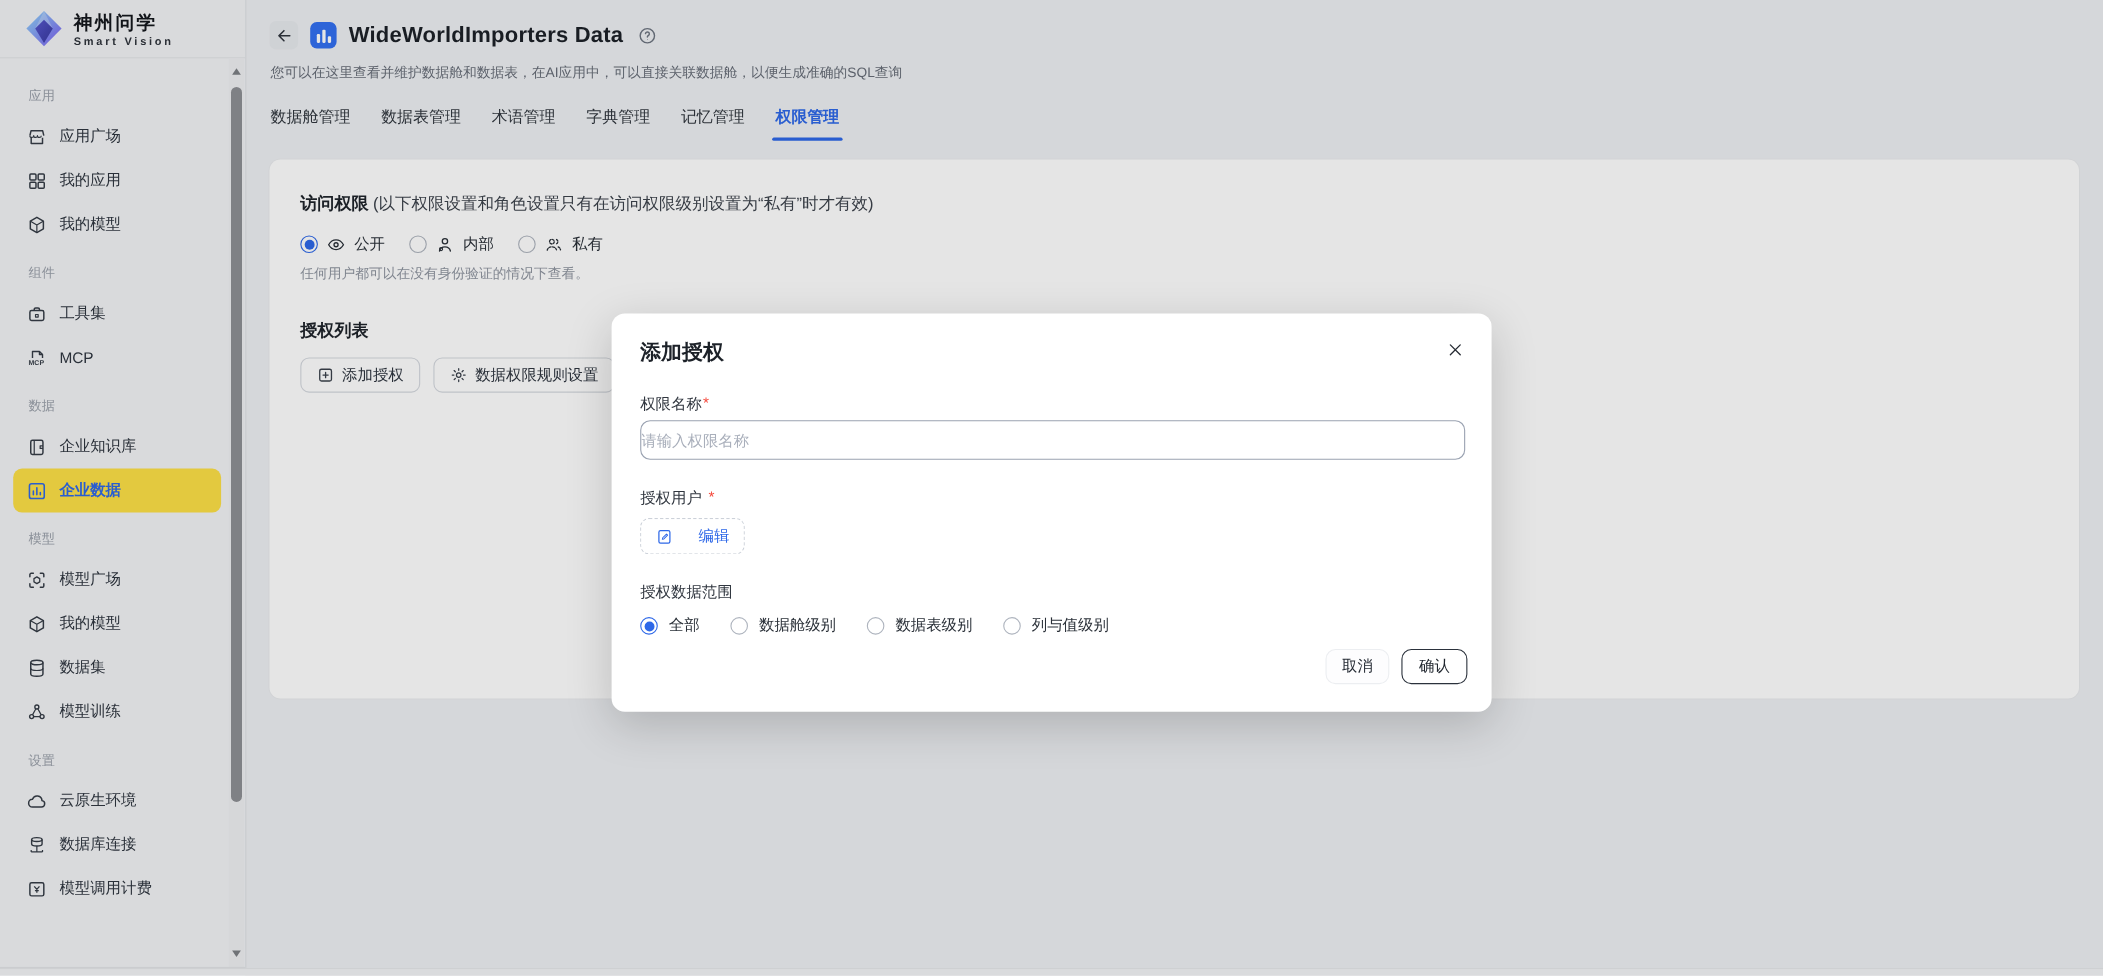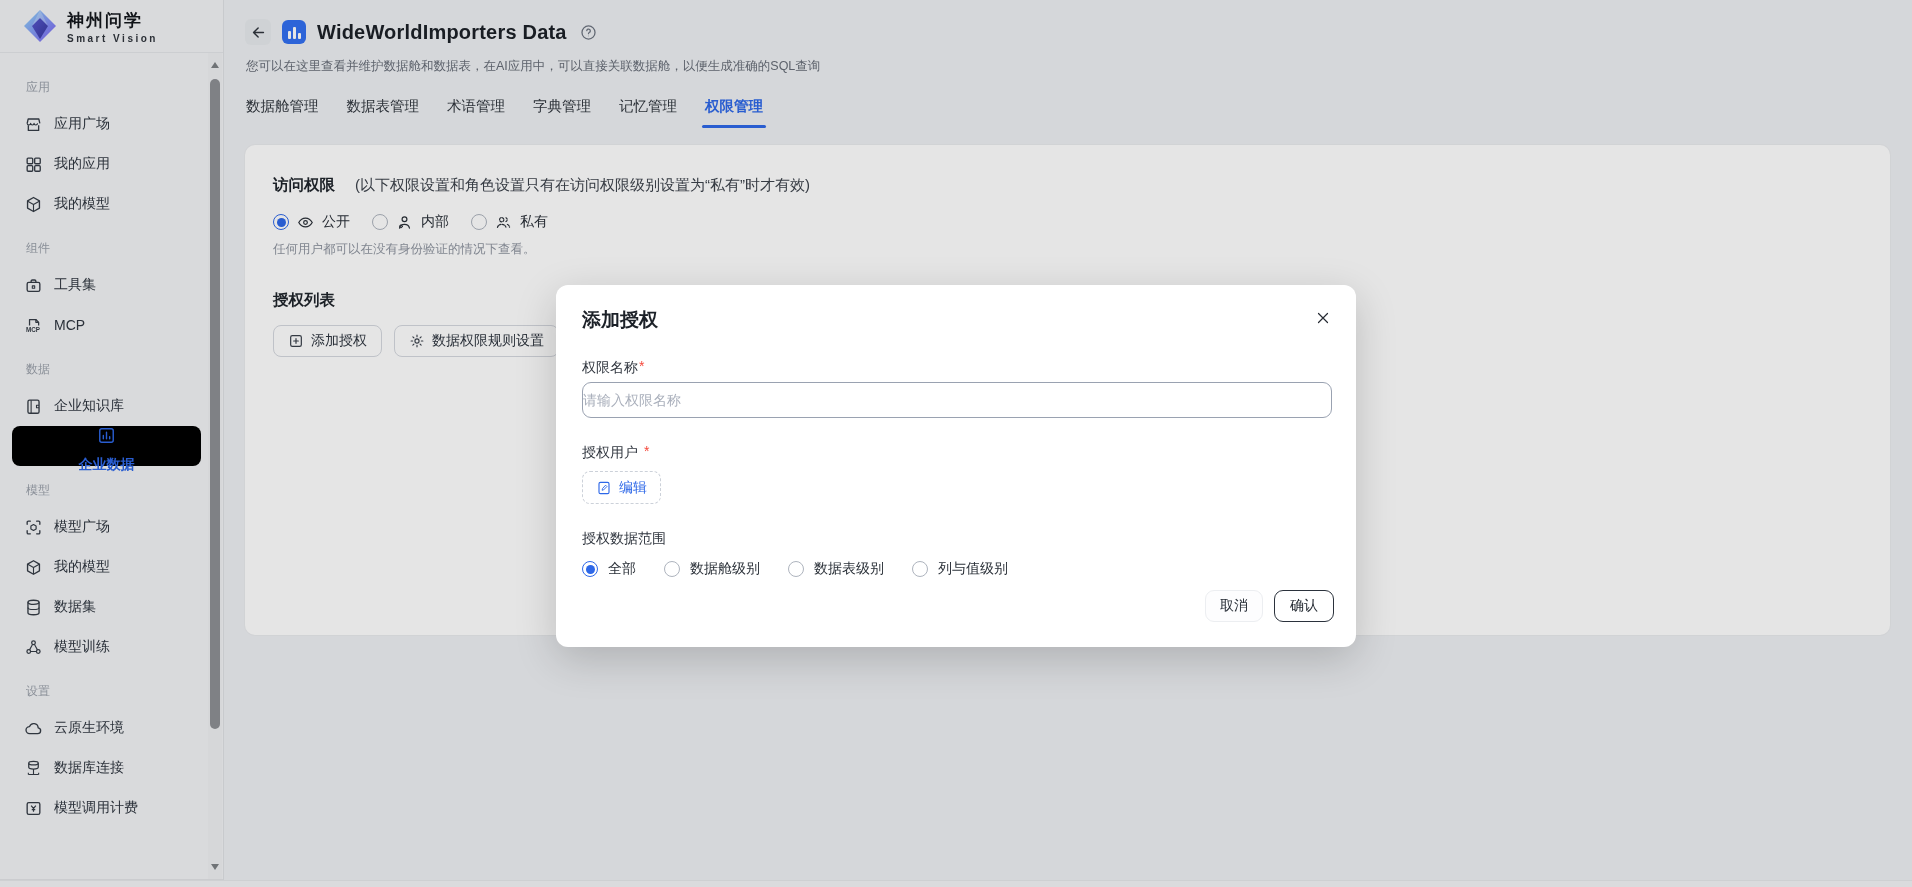--- a/index.html
+++ b/index.html
@@ -22,21 +22,21 @@
   }
   .logo-text .cn { font-size:17px; font-weight:700; color:#14171c; letter-spacing:2px; }
   .logo-text .en { font-size:10px; color:#30353d; letter-spacing:2.5px; margin-top:1px; font-weight:600;}
   .nav { position:absolute; top:53px; left:0; right:14px; bottom:8px; overflow:hidden; padding-top:10px; }
   .nav-section-label { font-size:12px; color:#9ba1ab; padding:16px 0 8px 26px; }
   .nav-item {
     height:40px; margin:0 8px 0 12px; padding:0 12px; border-radius:8px;
     display:flex; align-items:center; gap:11px; font-size:14px; color:#2f3640; cursor:pointer;
   }
   .nav-item .nicon { width:19px; height:19px; color:#363d47; flex:0 0 auto; }
-  .nav-item.active { background:#000000; color:#2e68e8; font-weight:700;flex-direction:column; }
+  .nav-item.active { background:#fde047; color:#2e68e8; font-weight:700; }
   .nav-item.active .nicon { color:#2e68e8; }
   .sidebar-bottom { position:absolute; left:0; right:0; bottom:0; height:8px; border-top:1px solid #e2e4e7; }
 
   
   .sb-scroll { position:absolute; top:53px; right:1px; bottom:8px; width:14px; background:#eff0f2; }
   .sb-arrow { position:absolute; left:0; width:14px; height:16px; display:flex; align-items:center; justify-content:center; }
   .sb-arrow.up { top:4px; } .sb-arrow.down { bottom:4px; }
   .tri-up { width:0; height:0; border-left:4px solid transparent; border-right:4px solid transparent; border-bottom:6px solid #7d8085; }
   .tri-down { width:0; height:0; border-left:4px solid transparent; border-right:4px solid transparent; border-top:6px solid #7d8085; }
   .sb-thumb { position:absolute; left:2px; top:26px; width:10px; height:650px; border-radius:5px; background:#8e9095; }
@@ -62,21 +62,21 @@
   .tab { position:relative; font-size:14.5px; color:#30363e; padding-bottom:12px; cursor:pointer; font-weight:400; }
   .tab.active { color:#2e68e8; font-weight:700; }
   .tab.active::after { content:""; position:absolute; left:-3px; right:-3px; bottom:0; height:3px; border-radius:2px; background:#2e68e8; }
 
   .panel-card {
     position:absolute; left:20px; right:22px; top:145px; height:490px;
     background:#fff; border-radius:10px; box-shadow:0 0 0 1px rgba(0,0,0,0.02);
     padding:30px 28px;
   }
   .access-heading { font-size:15px; color:#3d434c; }
-  .access-heading b { font-size:15.5px; color:#1f242b; margin-right:20px; }
+  .access-heading b { font-size:15.5px; color:#1f242b; margin-right:4px; }
   .radio-row { display:flex; align-items:center; margin-top:17px; }
   .radio-opt { display:flex; align-items:center; gap:8px; margin-right:22px; cursor:pointer; font-size:14px; color:#2a3038; }
   .radio { width:16px; height:16px; border-radius:50%; border:1px solid #aeb4be; background:#fff; position:relative; flex:0 0 auto; }
   .radio.checked { border:1.5px solid #2e68e8; }
   .radio.checked::after { content:""; position:absolute; inset:2.5px; border-radius:50%; background:#2e68e8; }
   .opt-icon { width:17px; height:17px; color:#2a3038; }
   .helper-text { font-size:12.5px; color:#8f95a0; margin-top:10px; }
   .list-heading { font-size:15.5px; font-weight:700; color:#1f242b; margin-top:32px; }
   .btn-row { display:flex; gap:12px; margin-top:14px; }
   .ghost-btn {
@@ -101,21 +101,21 @@
   .field-label { margin-top:26px; font-size:14px; color:#30363f; display:flex; align-items:flex-start; }
   .req { color:#f5483b; font-size:14px; line-height:14px; }
   .req.adjacent { margin-left:1px; } .req.spaced { margin-left:6px; }
   .text-input {
     margin-top:5px; width:750px; height:36px; border-radius:9px; border:1px solid #9aa2b1;
     padding:0 0; font-size:14px; color:#2a3038; background:#fff; font-family:inherit; outline:none;
   }
   .text-input::placeholder { color:#a9afbb; }
   .edit-btn {
     margin-top:9px; height:33px; padding:0 13px; border-radius:8px; border:1px dashed #ccd1d9;
-    background:#fff; display:flex; align-items:center; gap:7px; font-size:14px; color:#2e68e8;
+    background:#fff; display:flex; align-items:center; gap:23px; font-size:14px; color:#2e68e8;
     cursor:pointer; font-family:inherit;
   }
   .edit-btn .bicon { width:16px; height:16px; color:#2e68e8; }
   .scope-row { display:flex; align-items:flex-start; margin-top:12px; }
   .scope-row .radio-opt { margin-right:28px; gap:10px; }
   .modal-footer { position:absolute; right:22px; bottom:25px; display:flex; gap:11px; }
   .cancel-btn {
     height:32px; padding:0 14px; border-radius:9px; border:1px solid #eceef1; background:#fdfdfe;
     font-size:14px; color:#262c35; cursor:pointer; font-family:inherit;
   }

